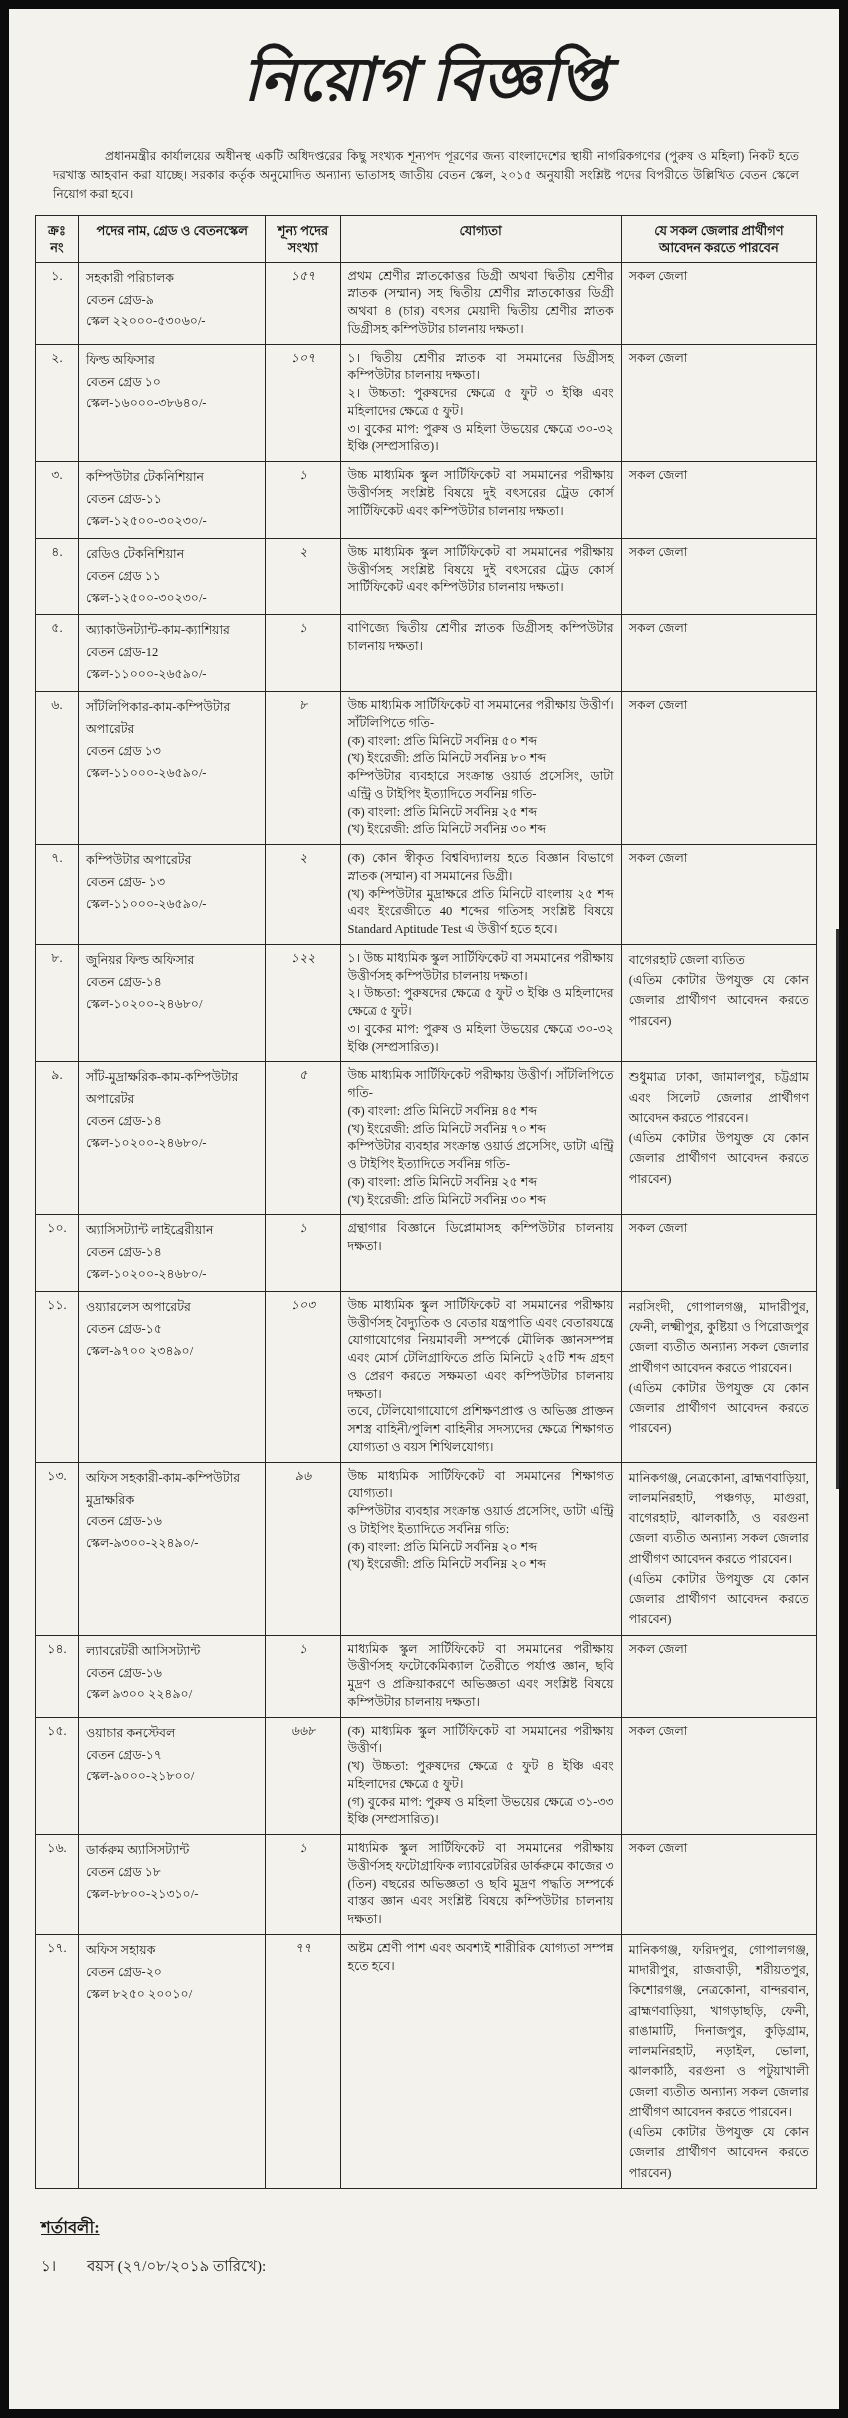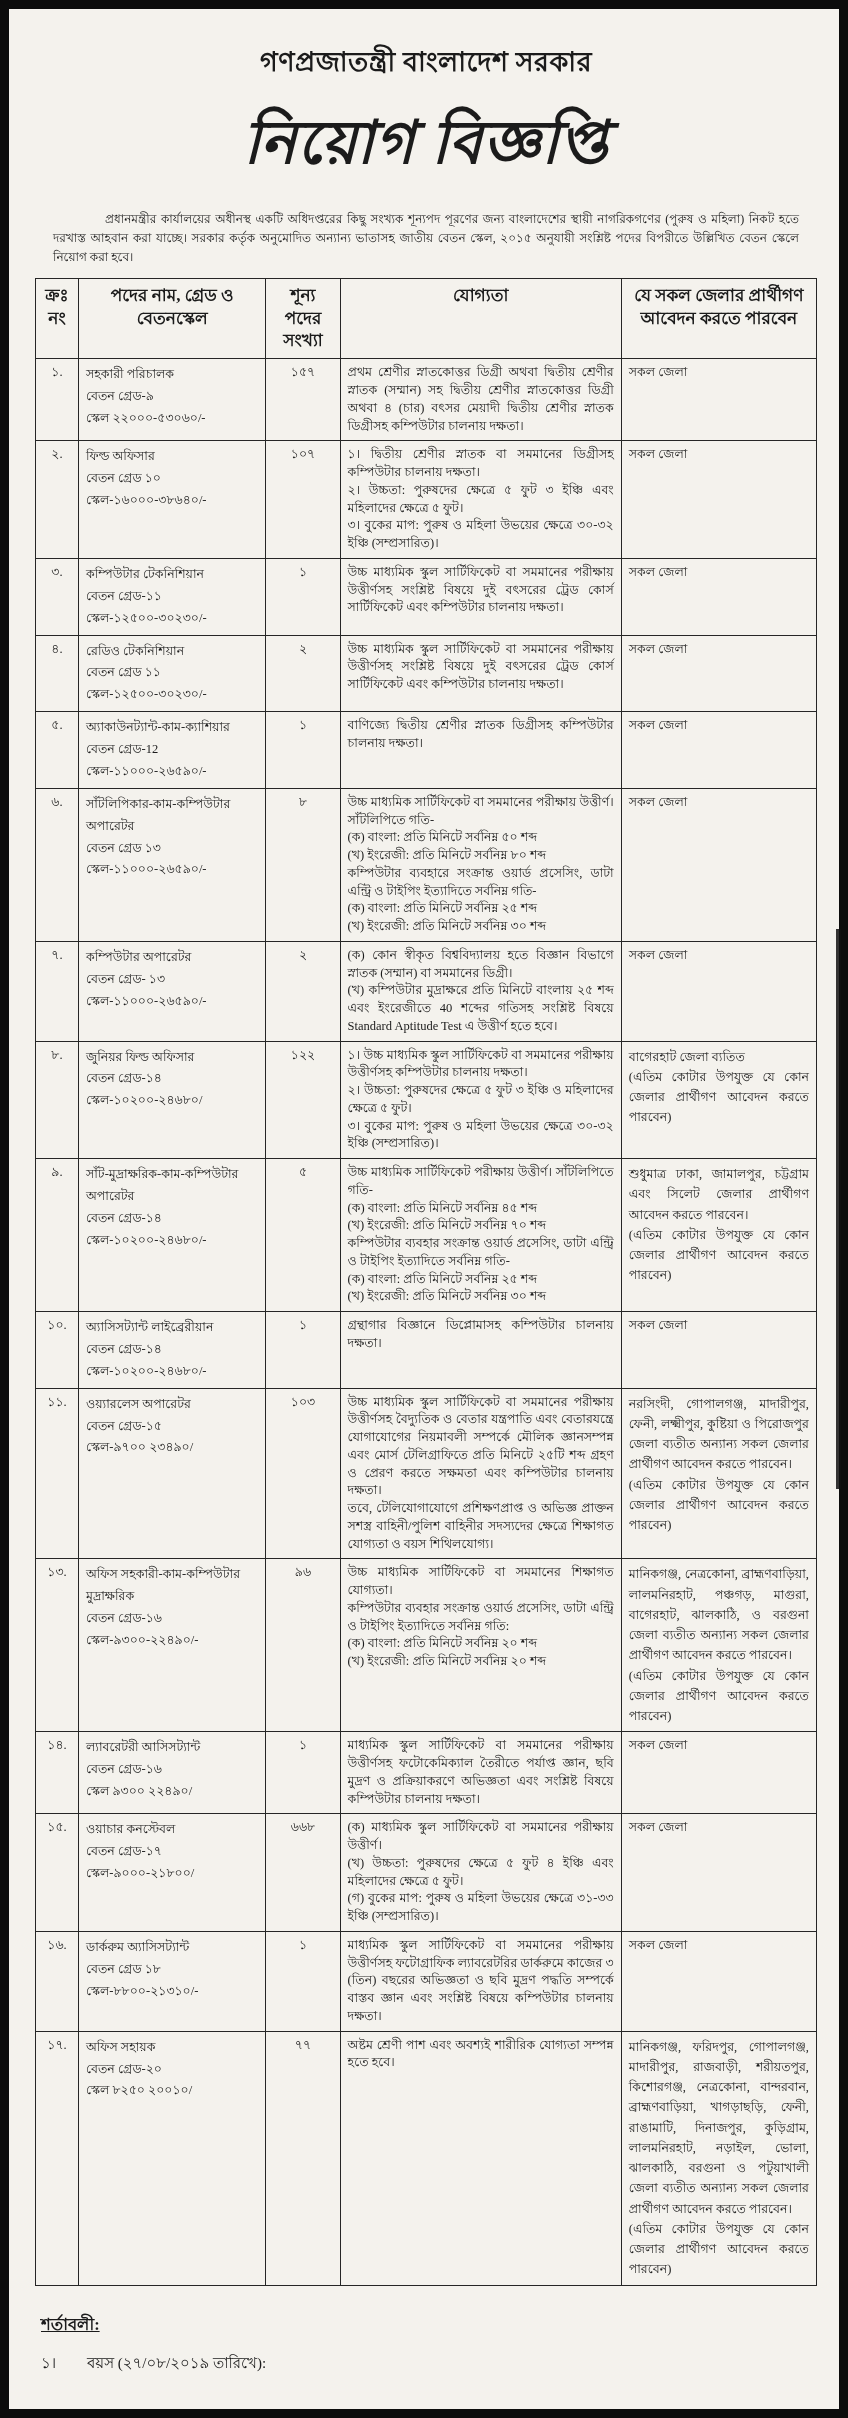--- a/index.html
+++ b/index.html
@@ -19,43 +19,42 @@
   .doc-title{text-align:center;font-weight:bold;font-size:60px;margin:10px 0 14px 0;letter-spacing:1px;font-style:italic;}
   .intro{font-size:12px;line-height:1.6;text-align:justify;margin:6px 26px 10px 26px;text-indent:52px;}
   table.post-table{
     width:calc(100% - 16px);margin:4px auto 0 auto;border-collapse:collapse;
     font-size:12.5px;line-height:1.42;
   }
   table.post-table th,table.post-table td{
     border:1.6px solid #262626;vertical-align:top;padding:5px 7px;
   }
   table.post-table th{
-    font-weight:bold;font-size:17px;text-align:center;vertical-align:top;padding-top:6px;line-height:1.35;
+    font-weight:bold;font-size:13px;text-align:center;vertical-align:top;padding-top:6px;line-height:1.35;
   }
   thead th{border-bottom:2.4px solid #1c1c1c;}
   col.c-sl{width:5.5%;} col.c-post{width:24%;} col.c-vac{width:9.5%;}
   col.c-qual{width:36%;} col.c-dist{width:25%;}
   td.sl{text-align:center;white-space:pre-line;}
-  td.vac{text-align:center;}
+  td.vac{text-align:center;font-style:italic;}
   td.post{white-space:pre-line;line-height:1.75;}
   td.qual{white-space:pre-line;text-align:justify;}
   td.dist{white-space:pre-line;text-align:justify;line-height:1.62;}
   td.dist.center{line-height:1.42;}
   .conditions{margin:26px 10px 12px 14px;font-size:15px;}
   .cond-heading{font-weight:bold;font-size:16.5px;text-decoration:underline;margin-bottom:12px;}
   .cond-item{display:flex;margin-bottom:4px;}
   .cond-no{width:46px;flex:0 0 46px;}
   .cond-title{font-weight:normal;}
 </style>
 </head>
 <body>
 
 <div class="scan-page">
 
-  <div class="org-line">গণপ্রজাতন্ত্রী বাংলাদেশ সরকার</div>
   <div class="doc-title">নিয়োগ বিজ্ঞপ্তি</div>
   <p class="intro">প্রধানমন্ত্রীর কার্যালয়ের অধীনস্থ একটি অধিদপ্তরের কিছু সংখ্যক শূন্যপদ পূরণের জন্য বাংলাদেশের স্থায়ী নাগরিকগণের (পুরুষ ও মহিলা) নিকট হতে দরখাস্ত আহবান করা যাচ্ছে। সরকার কর্তৃক অনুমোদিত অন্যান্য ভাতাসহ জাতীয় বেতন স্কেল, ২০১৫ অনুযায়ী সংশ্লিষ্ট পদের বিপরীতে উল্লিখিত বেতন স্কেলে নিয়োগ করা হবে।</p>
 
   <table class="post-table">
     <colgroup>
       <col class="c-sl">
         <col class="c-post">
         <col class="c-vac">
         <col class="c-qual">
         <col class="c-dist">

